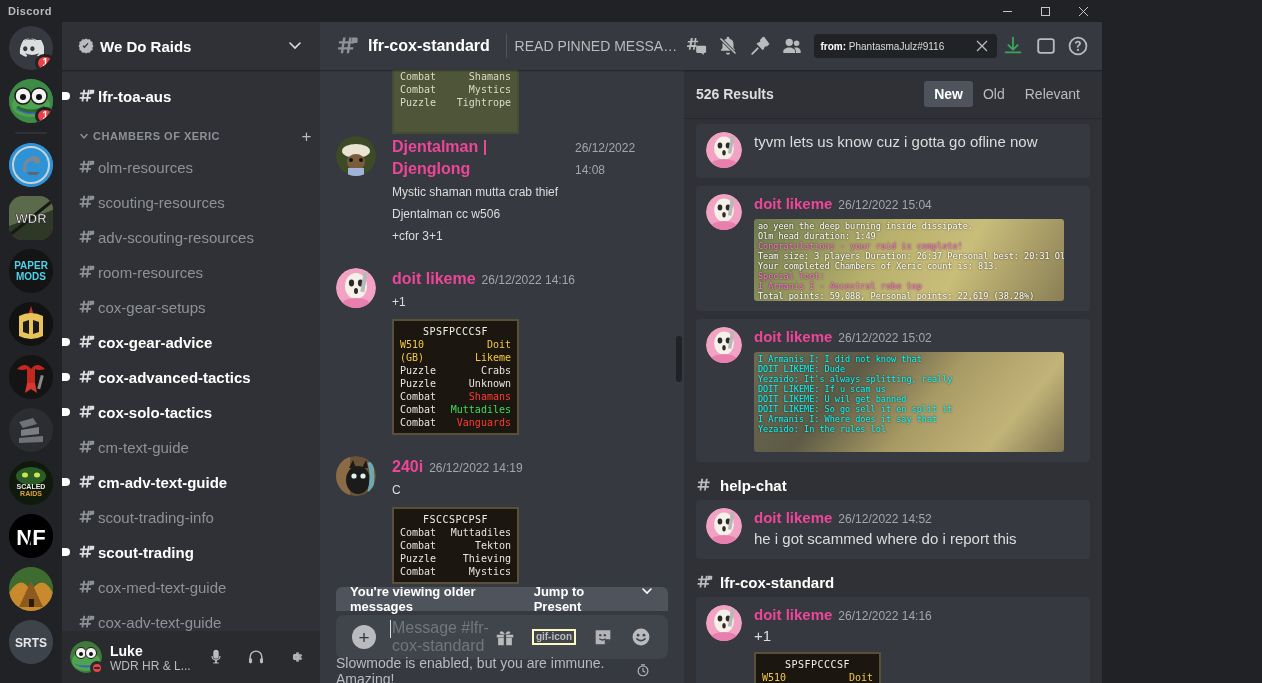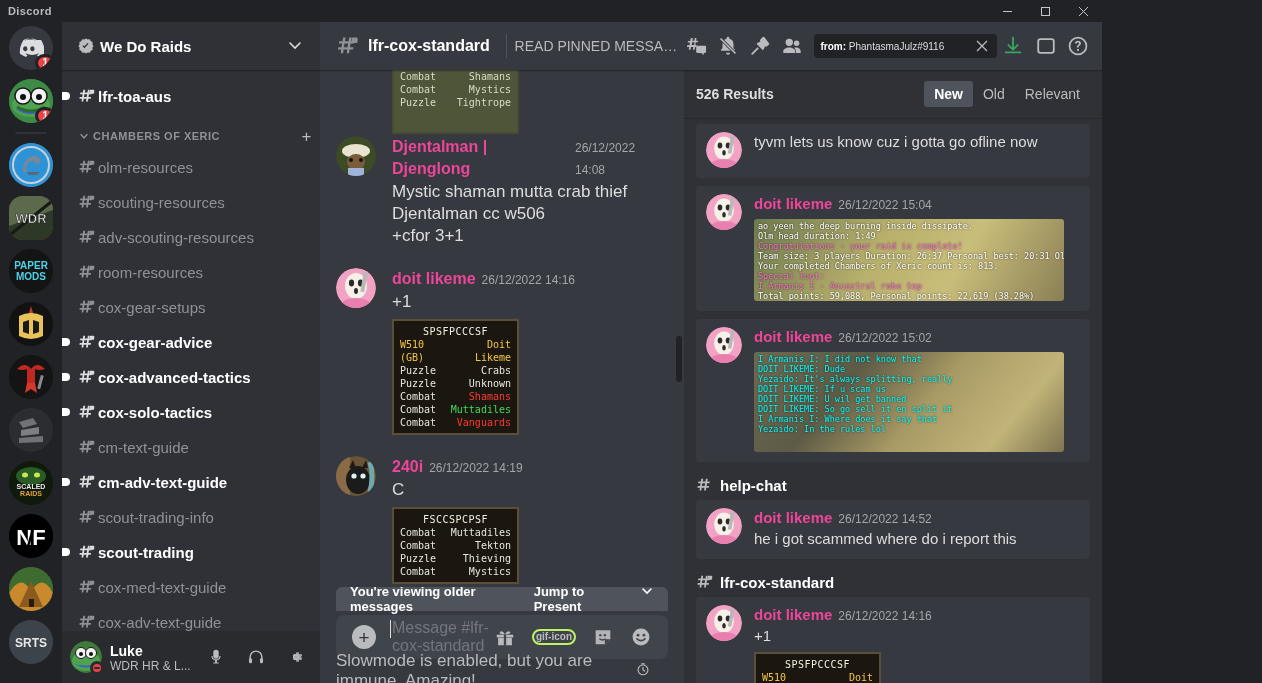--- a/index.html
+++ b/index.html
@@ -127,21 +127,21 @@
   .content-row { flex: 1 1 auto; display: flex; min-height: 0; }
   .chat-col { flex: 1 1 auto; display: flex; flex-direction: column; min-width: 0; position: relative; }
   .messages { flex: 1 1 auto; overflow: hidden; position: relative; padding-bottom: 4px; }
   .msg { display: flex; padding: 2px 16px 2px 16px; margin-top: 17px; }
   .msg:first-child { margin-top: 0; }
   .avatar { width: 40px; height: 40px; border-radius: 50%; flex: 0 0 40px; margin-right: 16px; overflow: hidden; }
   .mbody { flex: 1; min-width: 0; }
   .mhead { display: flex; align-items: baseline; gap: 6px; line-height: 22px; }
   .mauthor { font-size: 16px; font-weight: 600; }
   .mtime { font-size: 12px; color: #a3a6aa; }
-  .mtext { color: #dcddde; font-size: 17px; line-height: 22px; white-space: pre-wrap; }
+  .mtext { color: #dcddde; font-size: 12px; line-height: 22px; white-space: pre-wrap; }
 
   
   .board {
     background: #1b1710; border: 2px solid #5a5038; margin-top: 6px;
     padding: 4px 6px 4px; width: 127px;
     font-family: "DejaVu Sans Mono", monospace; font-size: 10px; line-height: 13px;
   }
   .board .bt { color: #f0f0e0; text-align: center; letter-spacing: .5px; }
   .board .brow { display: flex; justify-content: space-between; color: #e6e6dc; }
   .board .brow .r { text-align: right; }
@@ -172,26 +172,26 @@
     color: #36393f; display: flex; align-items: center; justify-content: center;
     font-size: 19px; line-height: 1; flex: 0 0 24px; cursor: pointer;
   }
   .cinput { flex: 1; color: #72767d; font-size: 16px; position: relative; }
   .cinput::before {
     content: ""; position: absolute; left: -2px; top: 1px; width: 1px; height: 18px; background: #dcddde;
   }
   .cicons { display: flex; align-items: center; gap: 16px; color: #b9bbbe; }
   .cicon { cursor: pointer; display: flex; align-items: center; }
   .gifbtn {
-    border: 2px solid #bef264; border-radius: 8px; color: #b9bbbe;
+    border: 2px solid #fef9c3; border-radius: 0; color: #b9bbbe;
     font-size: 10px; font-weight: bold; padding: 1px 2px; line-height: 10px;
   }
   .slowmode {
     height: 24px; display: flex; align-items: center; justify-content: flex-end;
-    gap: 6px; color: #b9bbbe; font-size: 17px; padding: 0 18px 0 0;
+    gap: 6px; color: #b9bbbe; font-size: 14px; padding: 0 18px 0 0;
   }
 
   
   .results { width: 418px; flex: 0 0 418px; background: #2f3136; display: flex; flex-direction: column; min-height: 0; }
   .rhead {
     height: 48px; flex: 0 0 48px; display: flex; align-items: center; padding: 0 12px;
     box-shadow: 0 1px 0 rgba(4,4,5,.2); gap: 0;
   }
   .rcount { color: #dcddde; font-size: 14px; font-weight: 600; flex: 1; }
   .rtab {

